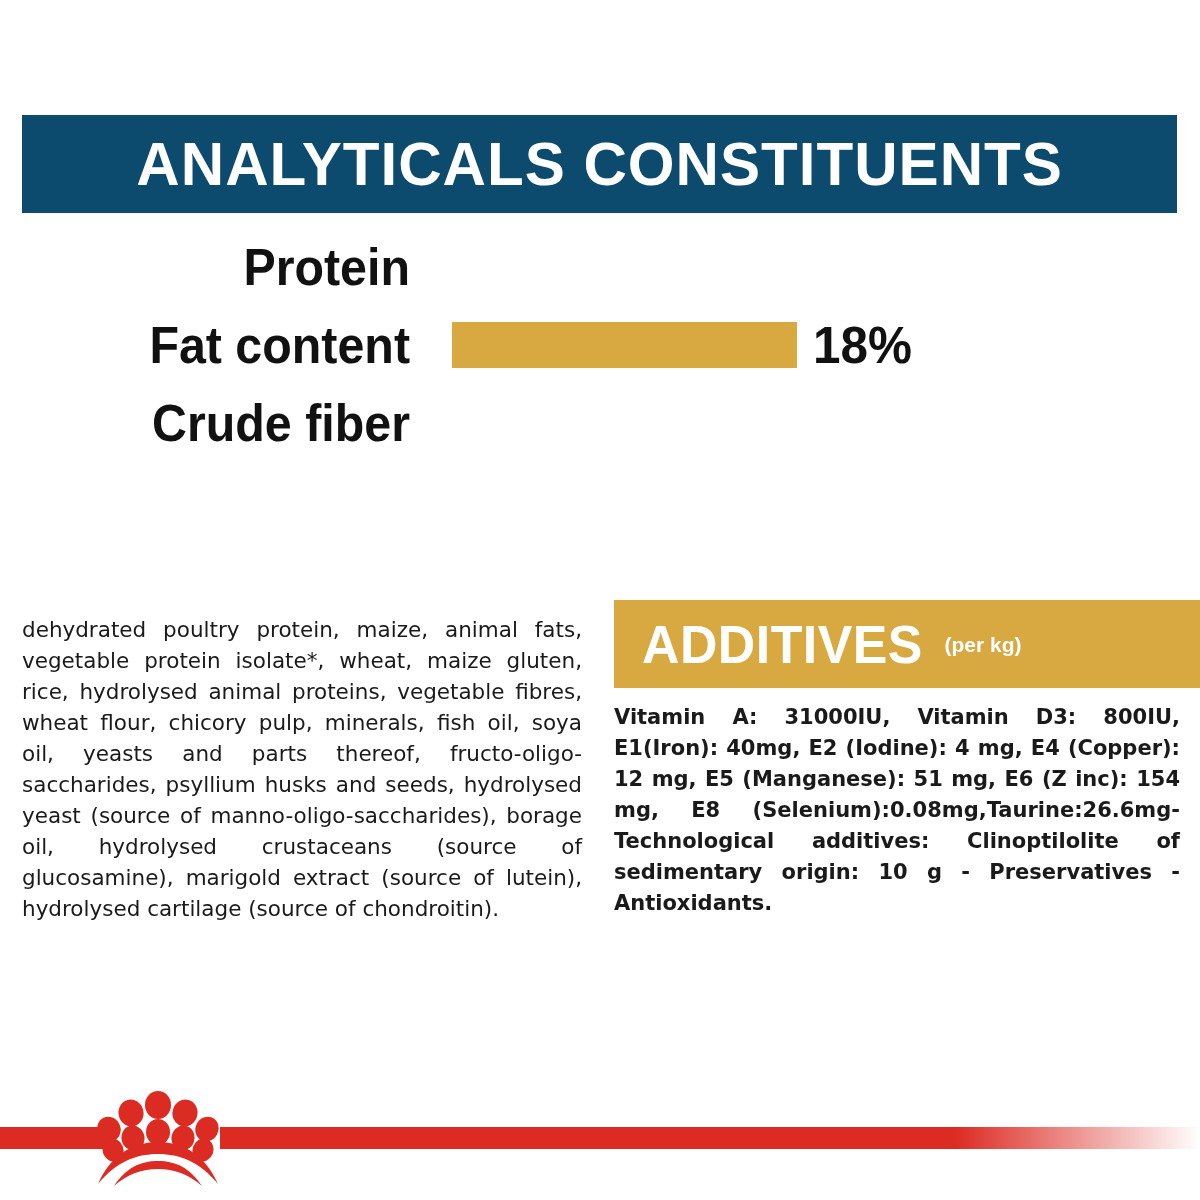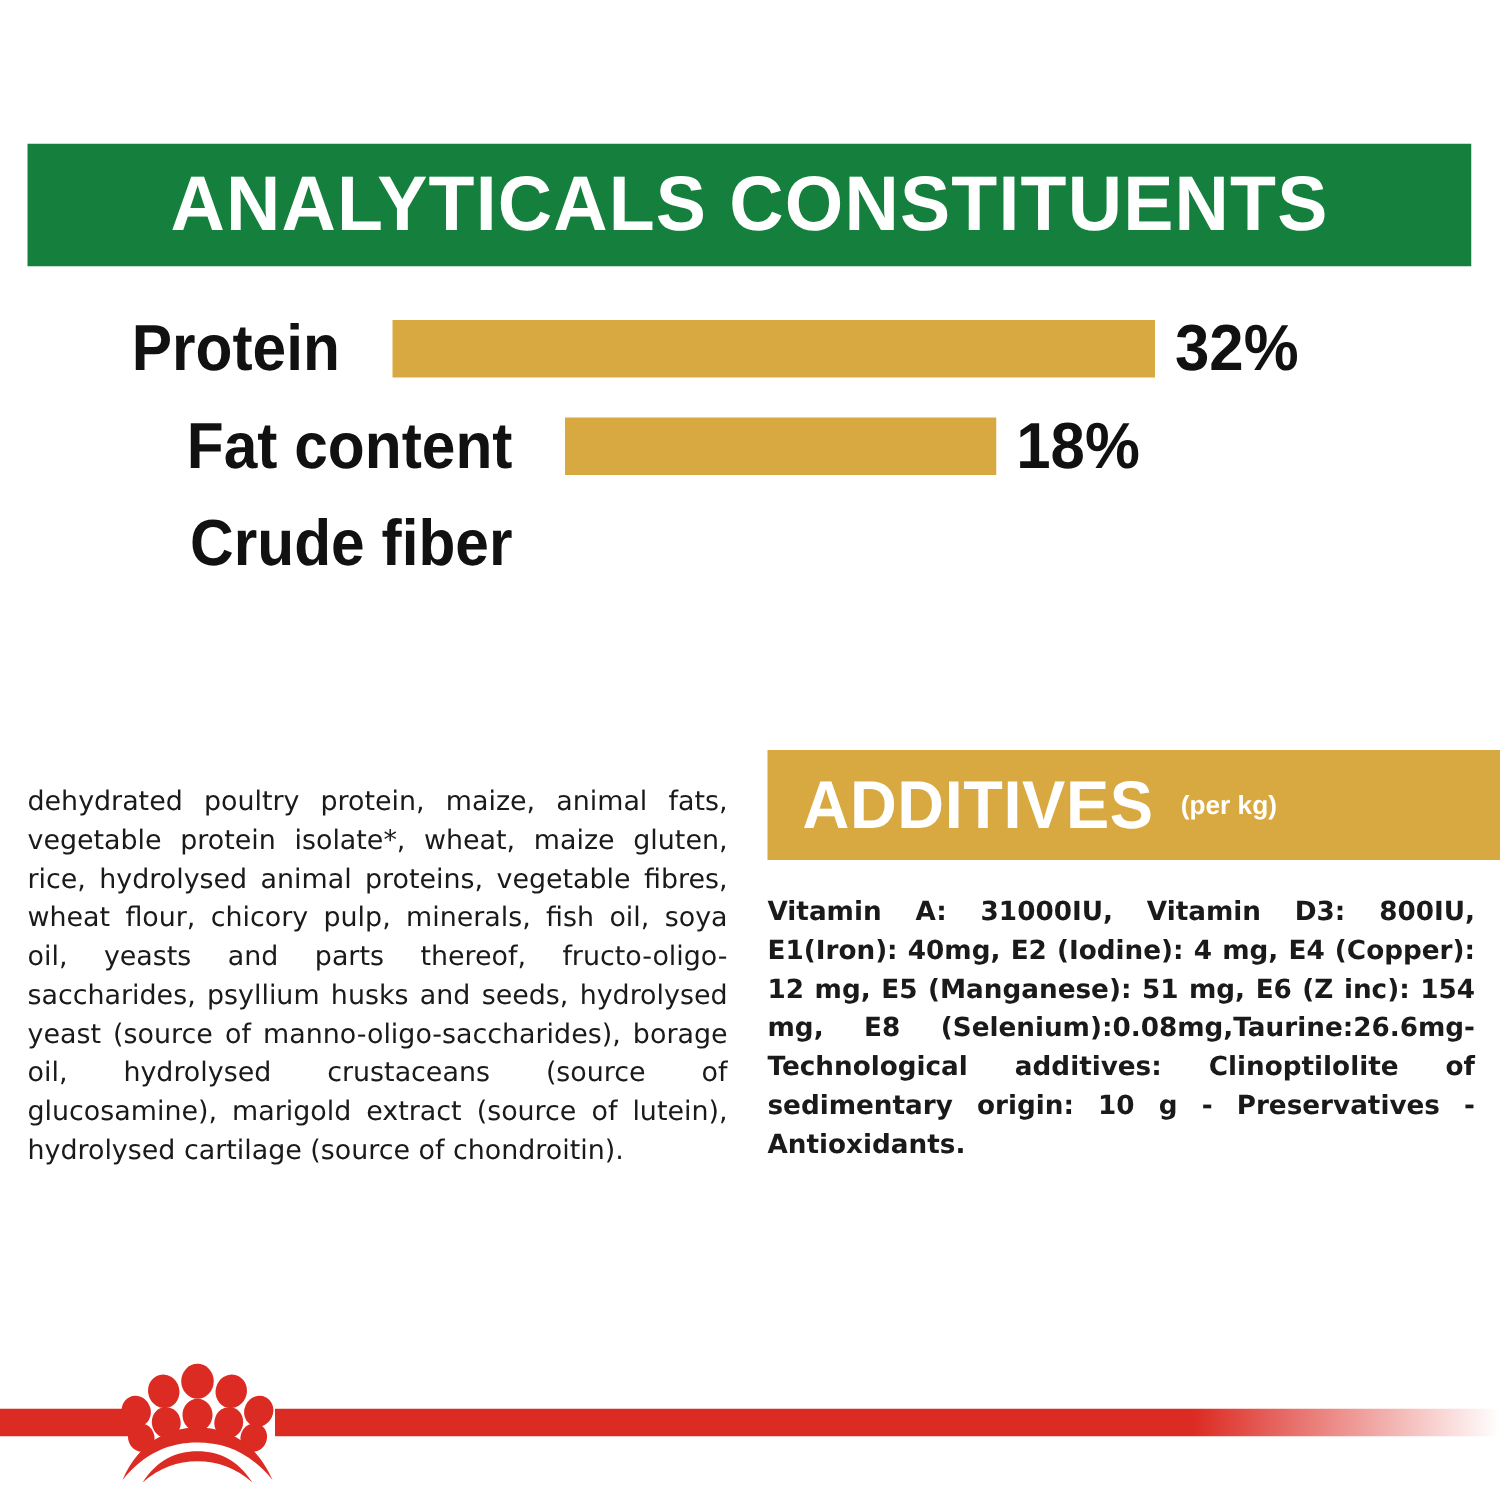--- a/index.html
+++ b/index.html
@@ -15,41 +15,41 @@
     overflow: hidden;
   }
 
   
   .top-banner {
     position: absolute;
     left: 22px;
     top: 115px;
     width: 1155px;
     height: 98px;
-    background: #15803d;
+    background: #0c4a6e;
     display: flex;
     align-items: center;
     justify-content: center;
   }
   .top-banner-title {
     color: #ffffff;
     font-family: "Liberation Sans", sans-serif;
     font-weight: bold;
     font-size: 62px;
     letter-spacing: 1px;
     transform: scaleX(0.97);
     white-space: nowrap;
     line-height: 1;
   }
 
   
   .chart {
     position: absolute;
     left: 0;
-    top: 240px;
+    top: 228px;
     width: 1044px;
   }
   .chart-row {
     display: flex;
     align-items: center;
     height: 78px;
   }
   .chart-label {
     width: 410px;
     text-align: right;
@@ -127,21 +127,21 @@
   .section-suffix {
     color: #ffffff;
     font-family: "Liberation Sans", sans-serif;
     font-weight: bold;
     font-size: 21px;
     line-height: 1;
     margin-left: 10px;
     white-space: nowrap;
   }
   .body-text {
-    margin-top: 26px;
+    margin-top: 14px;
     color: #1a1a1a;
     font-family: "DejaVu Sans", sans-serif;
     font-size: 21.5px;
     line-height: 31px;
     text-align: justify;
     text-justify: inter-word;
   }
   .body-text.tight {
     font-size: 21px;
     line-height: 31px;
@@ -184,24 +184,20 @@
 <body>
 
 <div class="top-banner">
   <span class="top-banner-title">ANALYTICALS CONSTITUENTS</span>
 </div>
 
 <div class="chart">
 
   <div class="chart-row">
     <div class="chart-label">Protein</div>
-    <div class="chart-bar-wrap">
-      <div class="chart-bar" style="width:610px"></div>
-      <div class="chart-value">32%</div>
-    </div>
   </div>
 
   <div class="chart-row">
     <div class="chart-label">Fat content</div>
     <div class="chart-bar-wrap">
       <div class="chart-bar" style="width:345px"></div>
       <div class="chart-value">18%</div>
     </div>
   </div>
 

